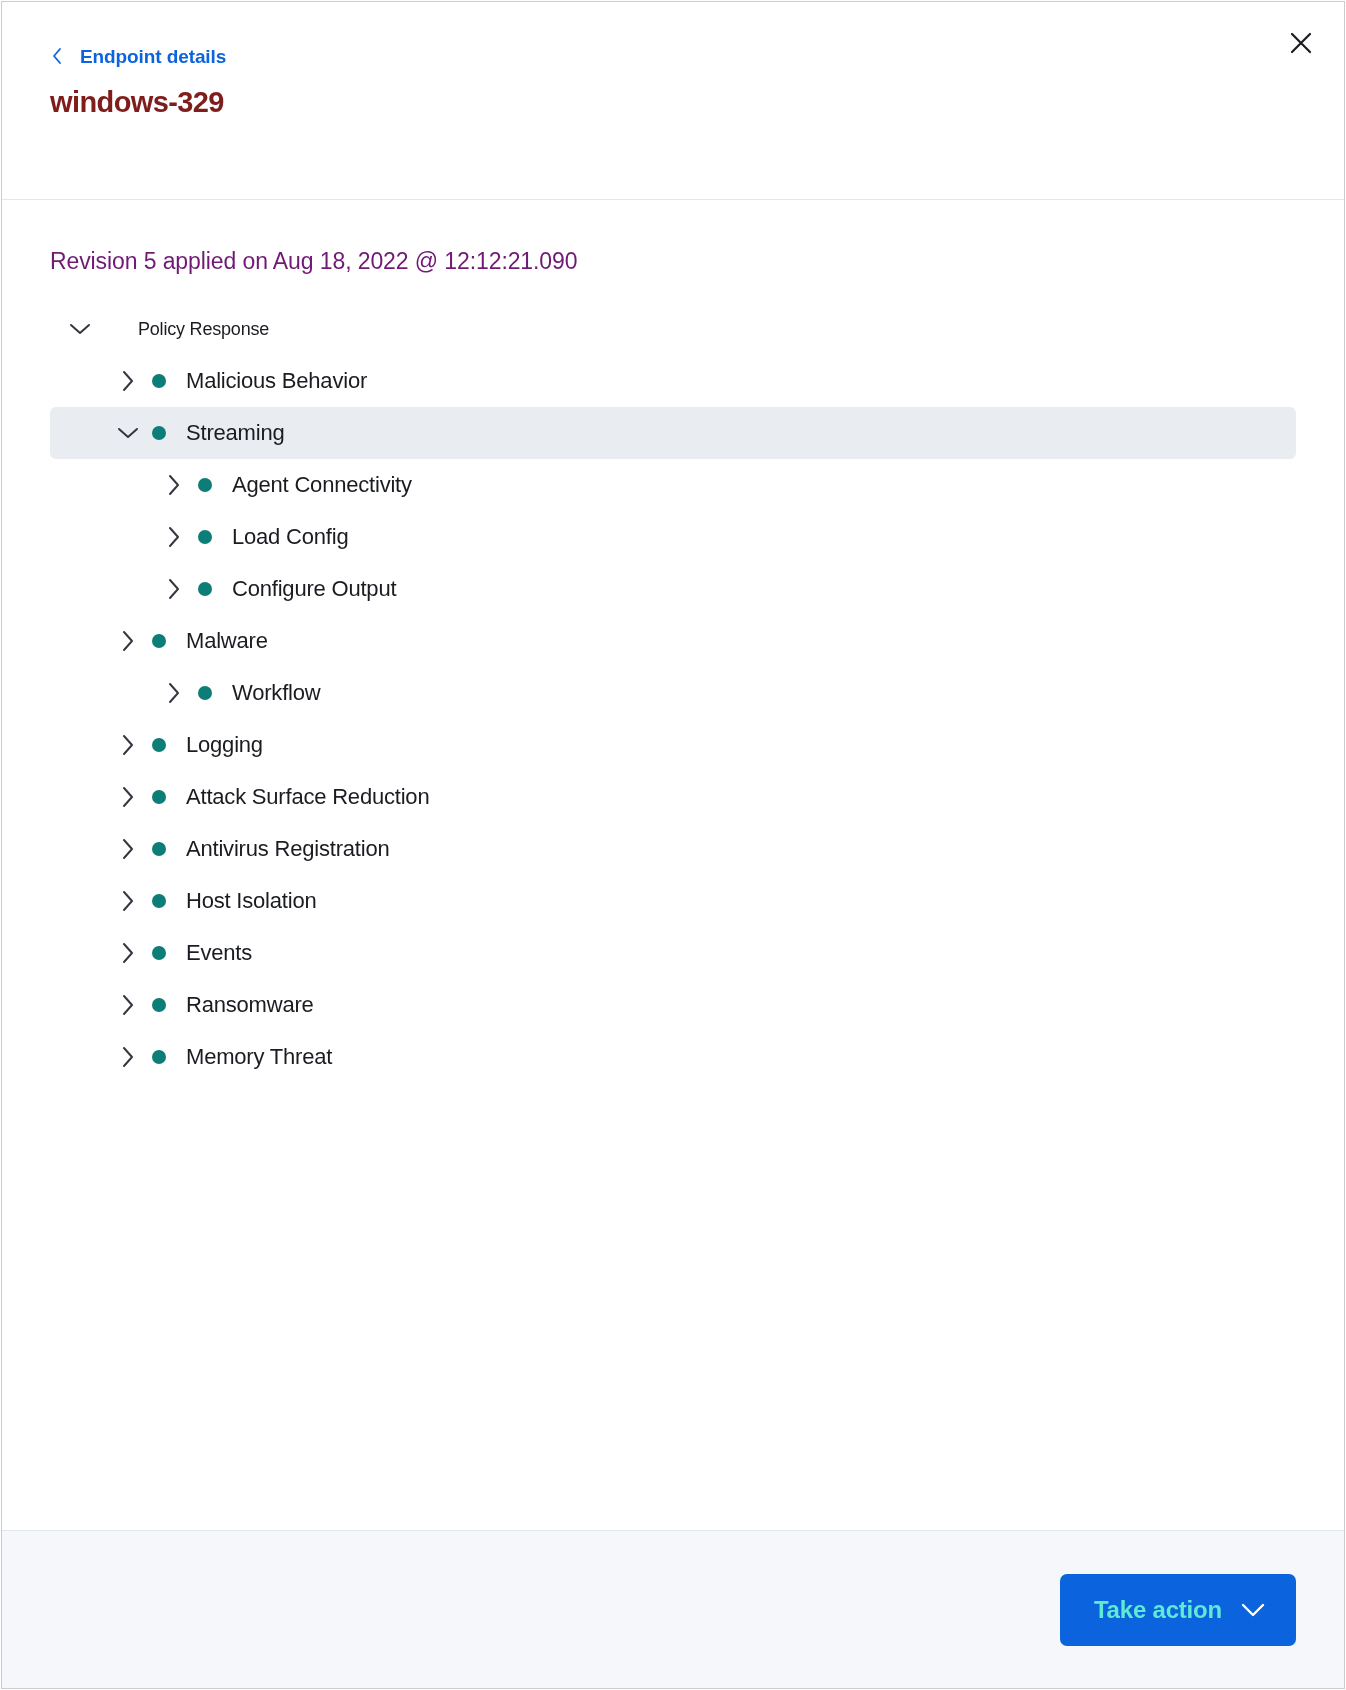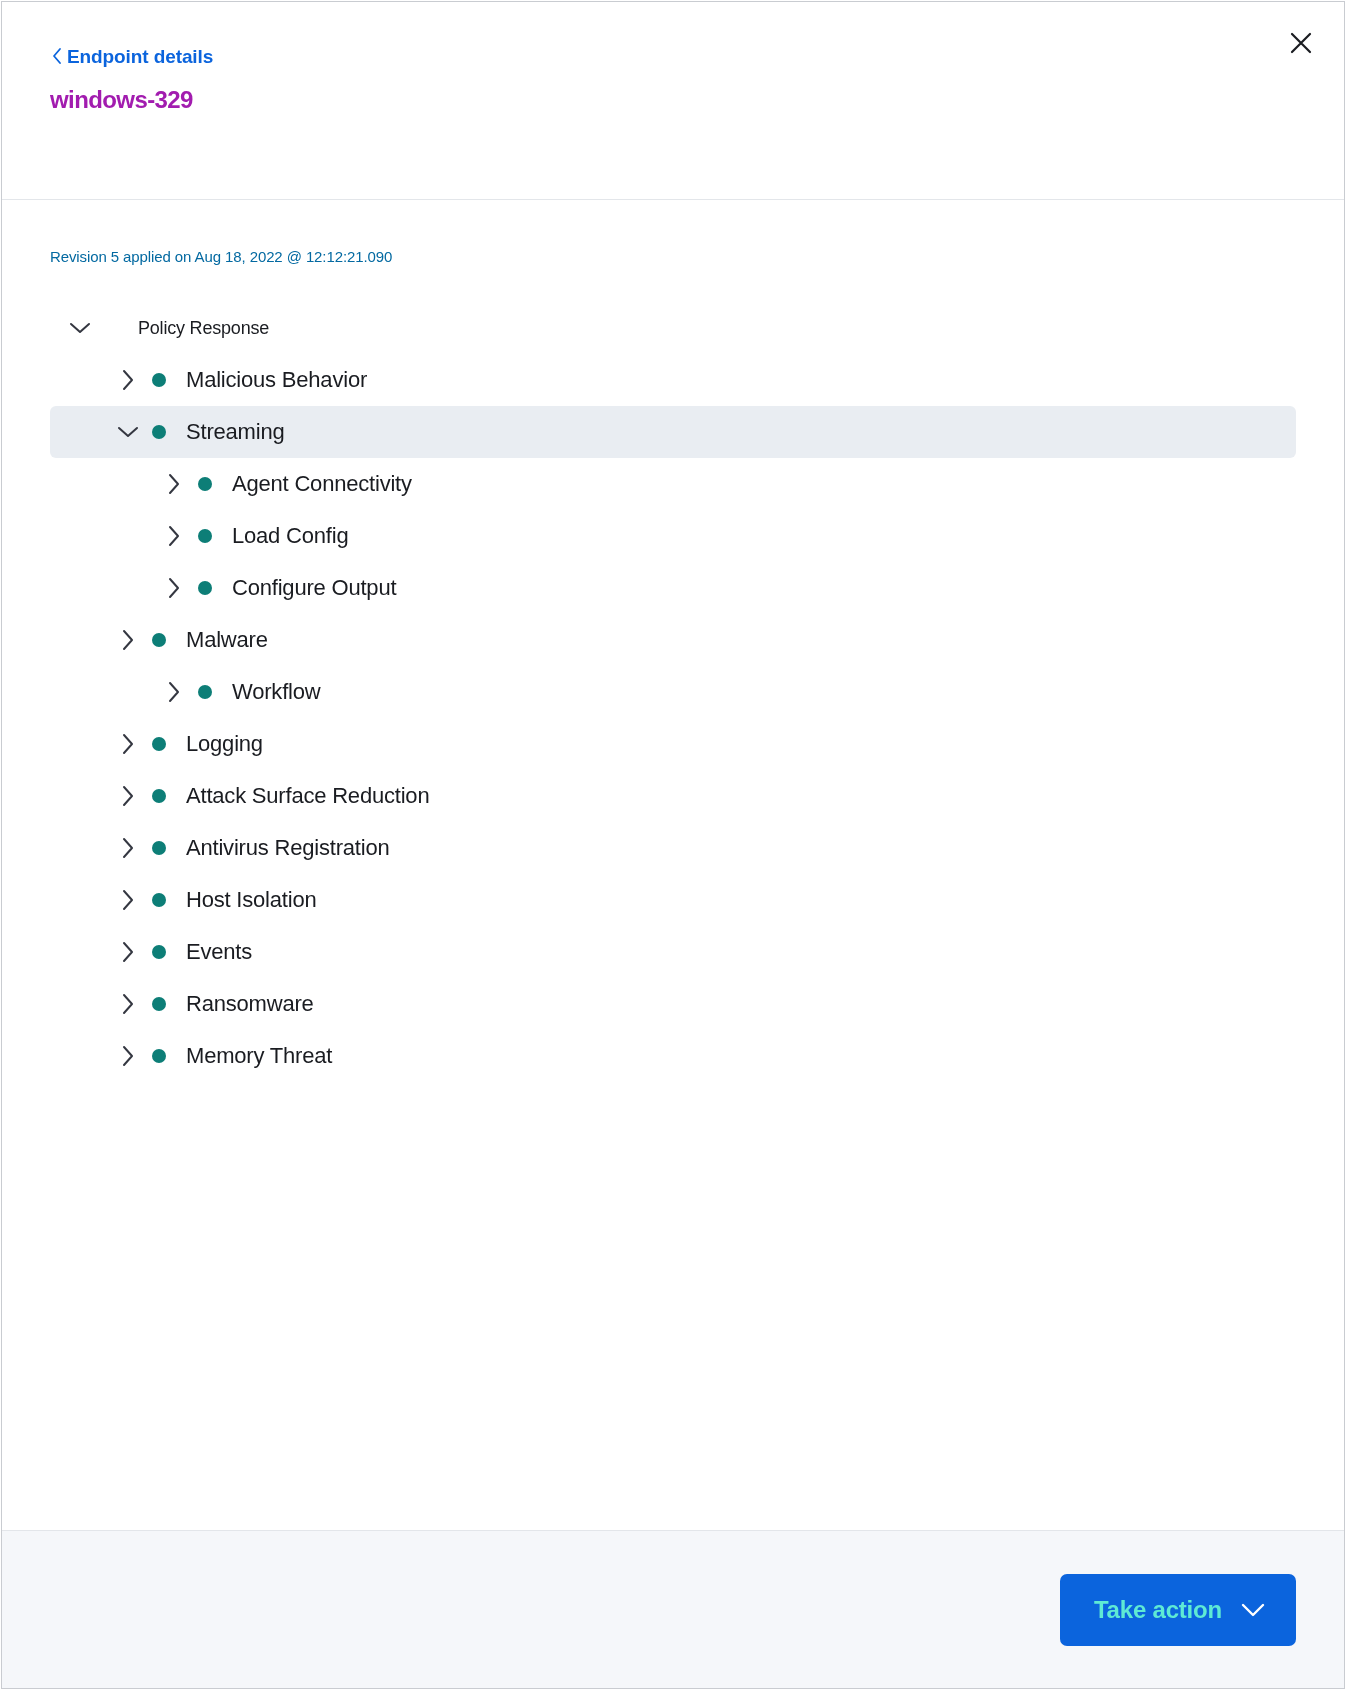--- a/index.html
+++ b/index.html
@@ -44,55 +44,55 @@
     display: flex;
     align-items: center;
     justify-content: center;
     cursor: pointer;
     border-radius: 4px;
   }
   .close-btn svg { display: block; }
   .backlink {
     display: inline-flex;
     align-items: center;
-    gap: 3px;
+    gap: 16px;
     color: #0b64dd;
     font-size: 19px;
     font-weight: 700;
     letter-spacing: -0.1px;
     cursor: pointer;
     line-height: 1;
   }
   .backlink .chev {
     display: inline-flex;
     align-items: center;
     justify-content: center;
     width: 14px;
     height: 20px;
   }
   .page-title {
     margin-top: 18px;
-    font-size: 24px;
+    font-size: 29px;
     font-weight: 700;
-    color: #a21caf;
+    color: #7f1d1d;
     letter-spacing: -0.6px;
     line-height: 1.1;
   }
   
   .body {
     flex: 1 1 auto;
     padding: 48px 48px 0 48px;
     box-sizing: border-box;
     overflow: hidden;
   }
   .revision {
-    font-size: 15px;
-    color: #0369a1;
+    font-size: 23px;
+    color: #701a75;
     letter-spacing: -0.1px;
-    margin-bottom: 37px;
+    margin-bottom: 28px;
   }
   .tree {
     display: block;
   }
   .row {
     display: flex;
     align-items: center;
     height: 52px;
     border-radius: 6px;
     padding-left: 20px;

